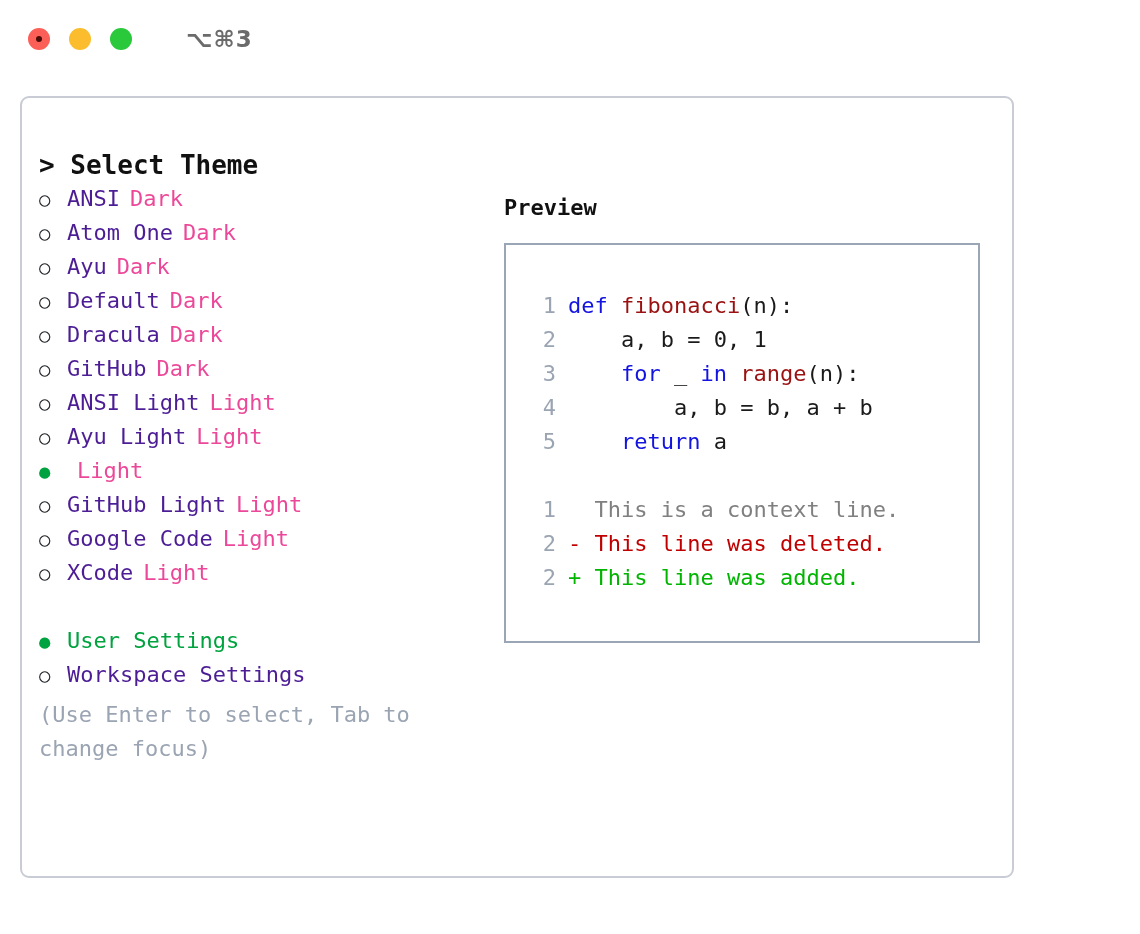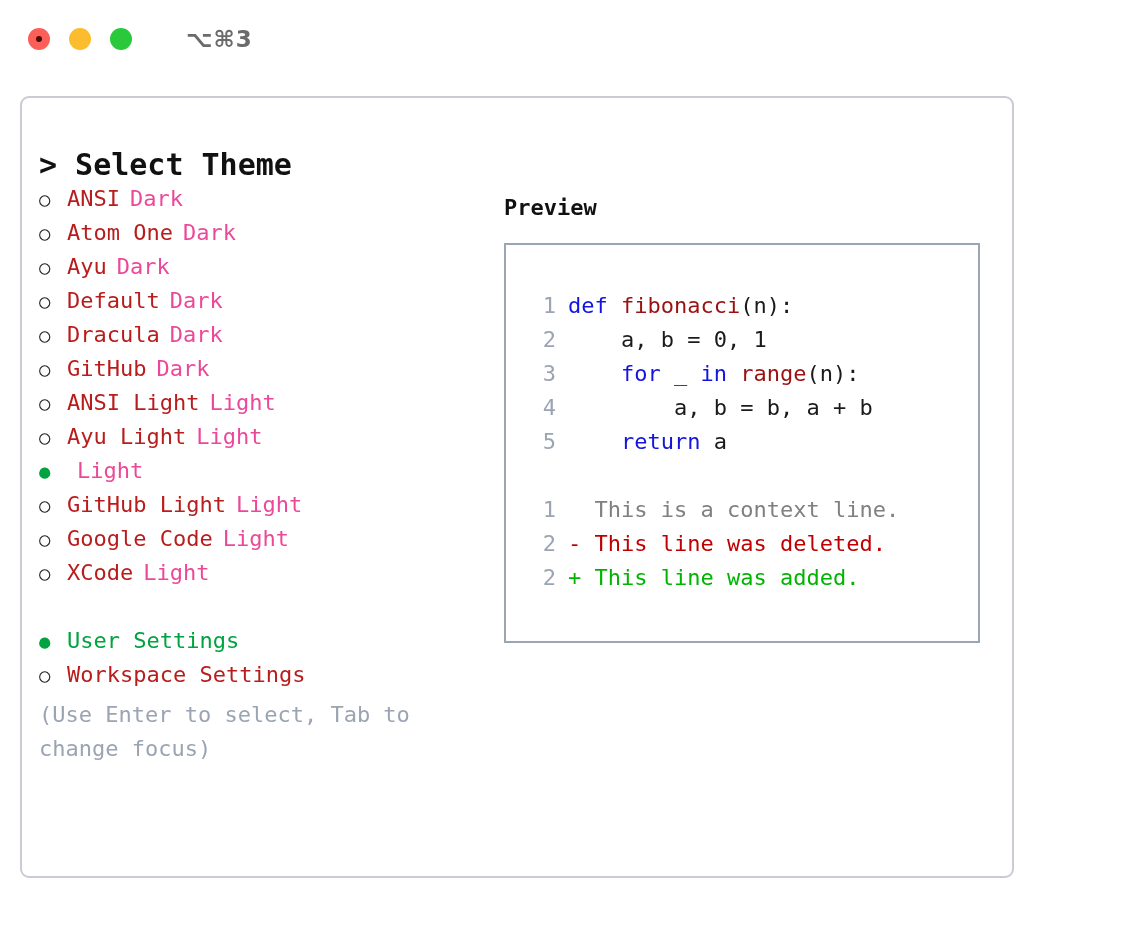--- a/index.html
+++ b/index.html
@@ -74,21 +74,21 @@
   }
 
   
   .left-col {
     position: absolute;
     left: 17px;
     top: 50px;
     width: 450px;
   }
   .header-line {
-    font-size: 30px;
+    font-size: 26px;
     line-height: 34px;
     color: #111111;
     font-weight: 700;
     white-space: pre;
   }
   .header-line.plain {
     font-weight: 400;
     padding-left: 28px;
   }
   .row {
@@ -100,21 +100,21 @@
     color: #23262b;
   }
   .bullet {
     width: 28px;
     flex: none;
     font-size: 19px;
     color: #23262b;
   }
   .row.selected .bullet { color: #00a33f; }
   .row.selected .label  { color: #00a33f; }
-  .label { color: #b91c1c; }
+  .label { color: #4c1d95; }
   .tag {
     color: #ec4899;
     margin-left: 10px;
   }
   .spacer-block { height: 34px; }
 
   .hint {
     position: absolute;
     left: 17px;
     top: 600px;

